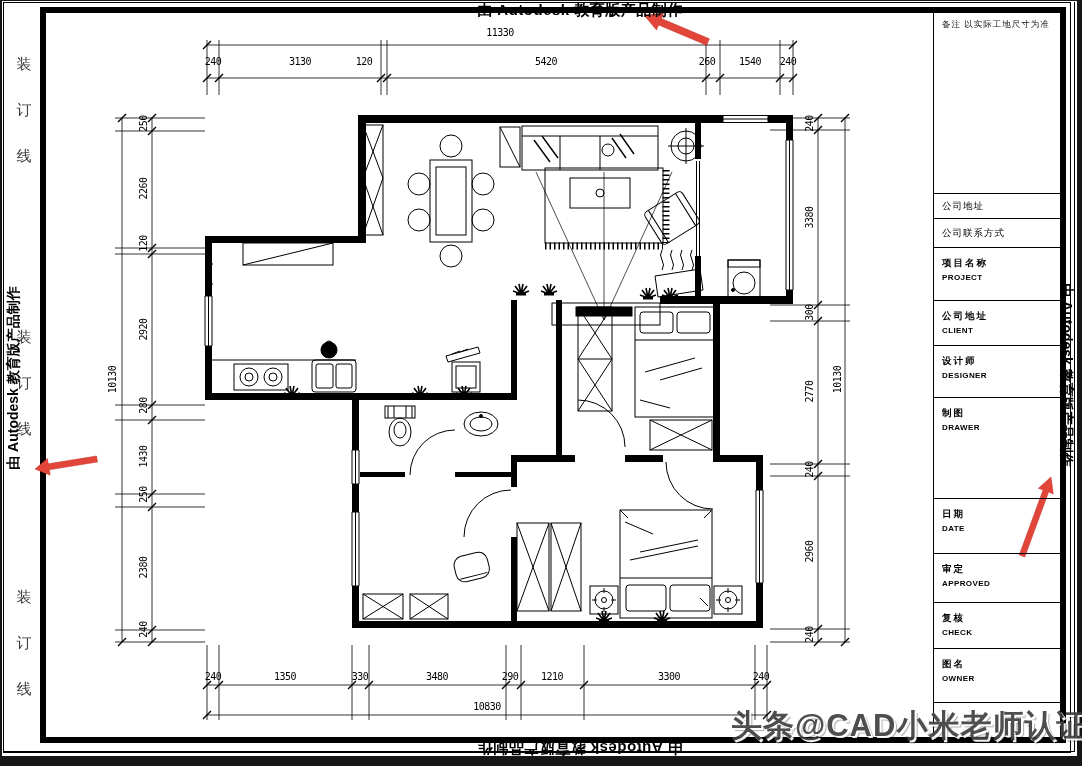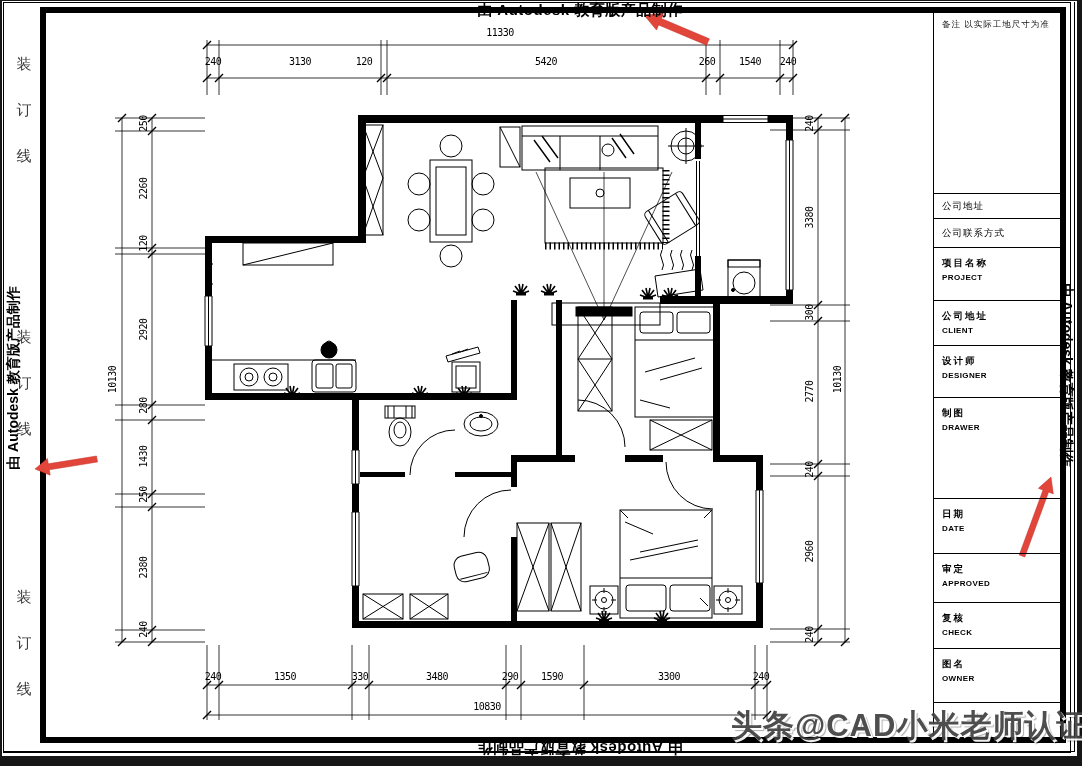--- a/index.html
+++ b/index.html
@@ -352,21 +352,21 @@
   <span class="dimv" style="left:809px;top:464px">240</span>
   <span class="dimv" style="left:809px;top:546px">2960</span>
   <span class="dimv" style="left:809px;top:629px">240</span>
 
   <span class="dim" style="left:487px;top:701px">10830</span>
   <span class="dim" style="left:213px;top:671px">240</span>
   <span class="dim" style="left:285px;top:671px">1350</span>
   <span class="dim" style="left:360px;top:671px">330</span>
   <span class="dim" style="left:437px;top:671px">3480</span>
   <span class="dim" style="left:510px;top:671px">290</span>
-  <span class="dim" style="left:552px;top:671px">1590</span>
+  <span class="dim" style="left:552px;top:671px">1210</span>
   <span class="dim" style="left:669px;top:671px">3300</span>
   <span class="dim" style="left:761px;top:671px">240</span>
 </div>
 
 <div id="tblock">
   <div class="tb-row first tb-note" style="top:0;height:20px">备注  以实际工地尺寸为准</div>
   <div class="tb-row tb-line" style="top:180px;height:25px">公司地址</div>
   <div class="tb-row tb-line" style="top:205px;height:29px">公司联系方式</div>
   <div class="tb-row tb-lab" style="top:234px;height:53px">
     <span class="cn">项目名称</span>

